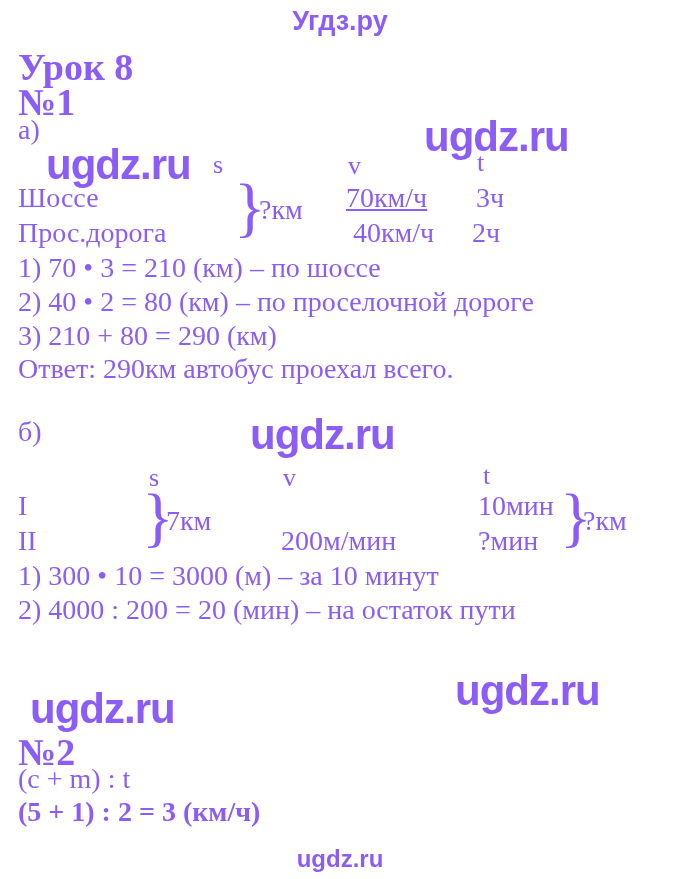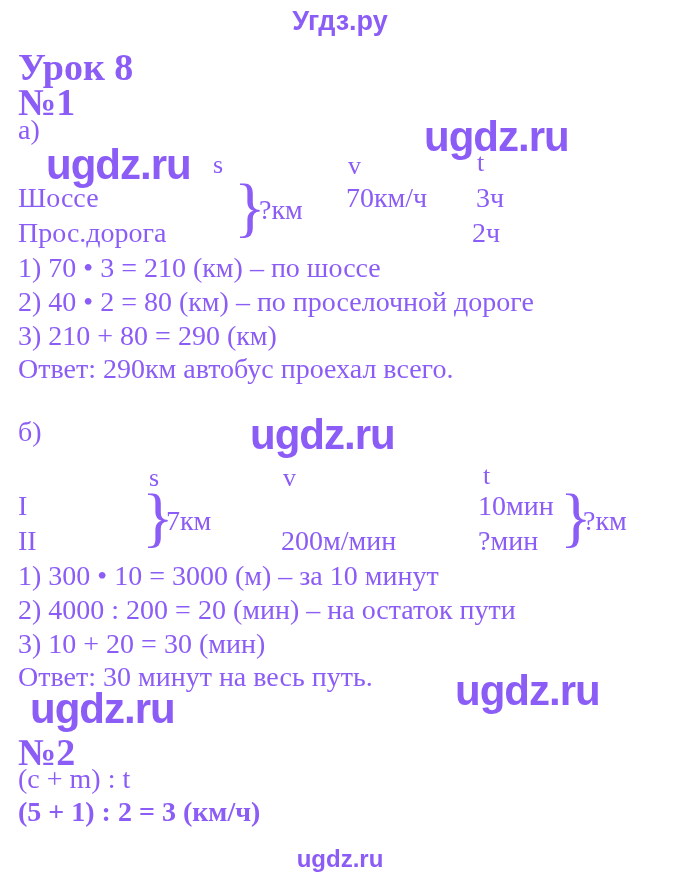--- a/index.html
+++ b/index.html
@@ -43,23 +43,24 @@
   <div class="abs t" style="left:18px; top:115px;">а)</div>
 
   <div class="abs wm" style="left:46px; top:144px;">ugdz.ru</div>
   <div class="abs wm" style="left:424px; top:116px;">ugdz.ru</div>
 
   <div class="abs colhead" style="left:213px; top:152px;">s</div>
   <div class="abs colhead" style="left:348px; top:153px;">v</div>
   <div class="abs colhead" style="left:477px; top:150px;">t</div>
 
   <div class="abs t" style="left:18px; top:183px;">Шоссе</div>
-  <div class="abs t" style="left:346px; top:183px;">70км/ч</div>
+  <div class="abs t" style="left:346px; top:183px;text-decoration:underline;">70км/ч</div>
   <div class="abs t" style="left:476px; top:183px;">3ч</div>
   <div class="abs t" style="left:18px; top:218px;">Прос.дорога</div>
+  <div class="abs t" style="left:353px; top:218px;">40км/ч</div>
   <div class="abs t" style="left:472px; top:218px;">2ч</div>
 
   <div class="abs brace" style="left:234px; top:174px;">}</div>
   <div class="abs t" style="left:259px; top:195px;">?км</div>
 
   <div class="abs t" style="left:18px; top:253px;">1) 70 • 3 = 210 (км) – по шоссе</div>
   <div class="abs t" style="left:18px; top:287px;">2) 40 • 2 = 80 (км) – по проселочной дороге</div>
   <div class="abs t" style="left:18px; top:321px;">3) 210 + 80 = 290 (км)</div>
   <div class="abs t" style="left:18px; top:354px;">Ответ: 290км автобус проехал всего.</div>
 
@@ -77,22 +78,20 @@
   <div class="abs t" style="left:281px; top:526px;">200м/мин</div>
   <div class="abs t" style="left:478px; top:526px;">?мин</div>
 
   <div class="abs brace" style="left:142px; top:484px;">}</div>
   <div class="abs t" style="left:166px; top:506px;">7км</div>
   <div class="abs brace" style="left:560px; top:484px;">}</div>
   <div class="abs t" style="left:583px; top:506px;">?км</div>
 
   <div class="abs t" style="left:18px; top:561px;">1) 300 • 10 = 3000 (м) – за 10 минут</div>
   <div class="abs t" style="left:18px; top:595px;">2) 4000 : 200 = 20 (мин) – на остаток пути</div>
-  <div class="abs t" style="left:18px; top:629px;">3) 10 + 20 = 30 (мин)</div>
-  <div class="abs t" style="left:18px; top:662px;">Ответ: 30 минут на весь путь.</div>
 
   <div class="abs wm" style="left:30px; top:688px;">ugdz.ru</div>
   <div class="abs wm" style="left:455px; top:670px;">ugdz.ru</div>
 
   <div class="abs hd" style="left:18px; top:732px;">№2</div>
   <div class="abs t" style="left:18px; top:764px;">(c + m) : t</div>
   <div class="abs t" style="left:18px; top:797px;font-weight:bold;">(5 + 1) : 2 = 3 (км/ч)</div>
 
   <div class="abs site-bottom">ugdz.ru</div>
 

